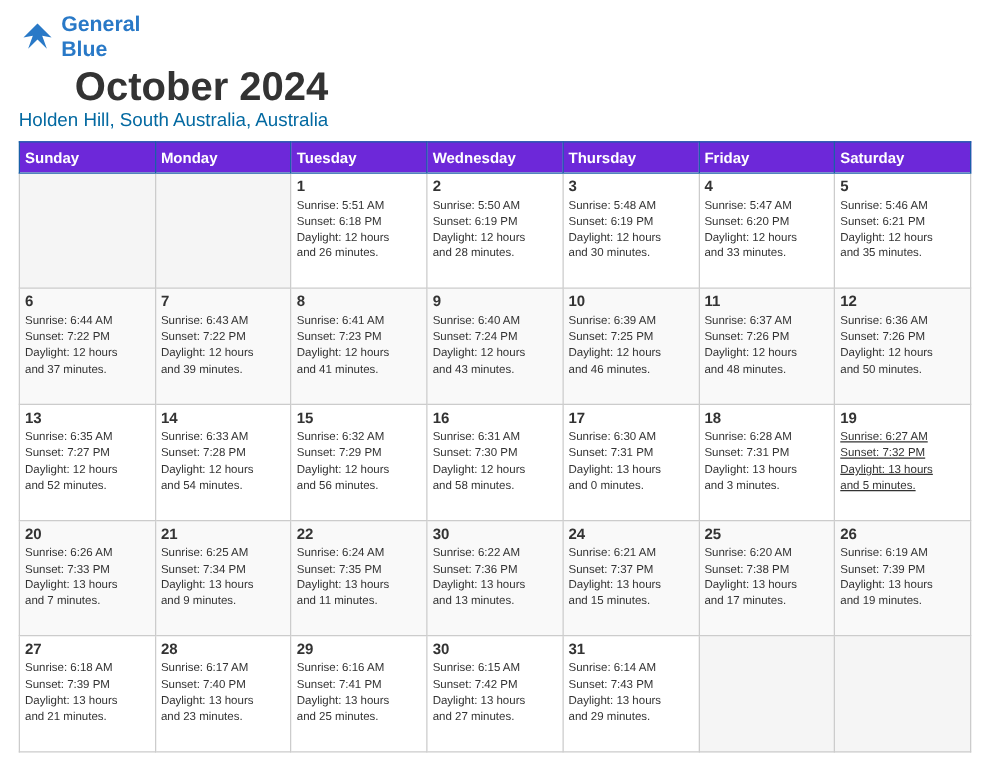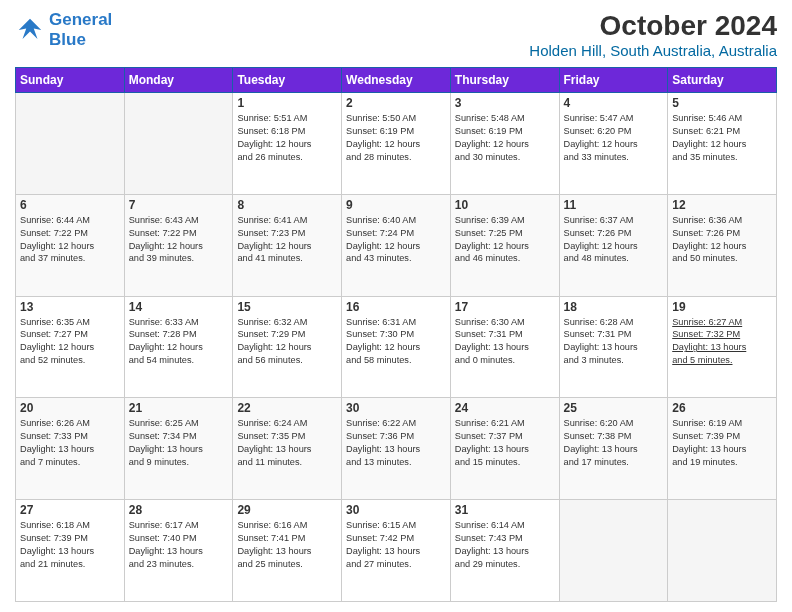--- a/index.html
+++ b/index.html
@@ -15,35 +15,36 @@
       height: 612px;
       padding: 10px 15px 10px 15px;
       display: flex;
       flex-direction: column;
     }
     .header {
       display: flex;
       justify-content: space-between;
       align-items: flex-start;
       margin-bottom: 8px;
+      flex-direction: column;
     }
     .logo {
       display: flex;
       align-items: center;
       gap: 4px;
     }
     .logo-bird {
       width: 30px;
       height: 30px;
     }
     .title-block {
       text-align: right;
     }
     .month-title {
-      font-size: 28px;
+      font-size: 32px;
       font-weight: bold;
       color: #333;
     }
     .location-title {
       font-size: 15px;
       color: #0369a1;
       font-weight: normal;
     }
     .calendar {
       flex: 1;

